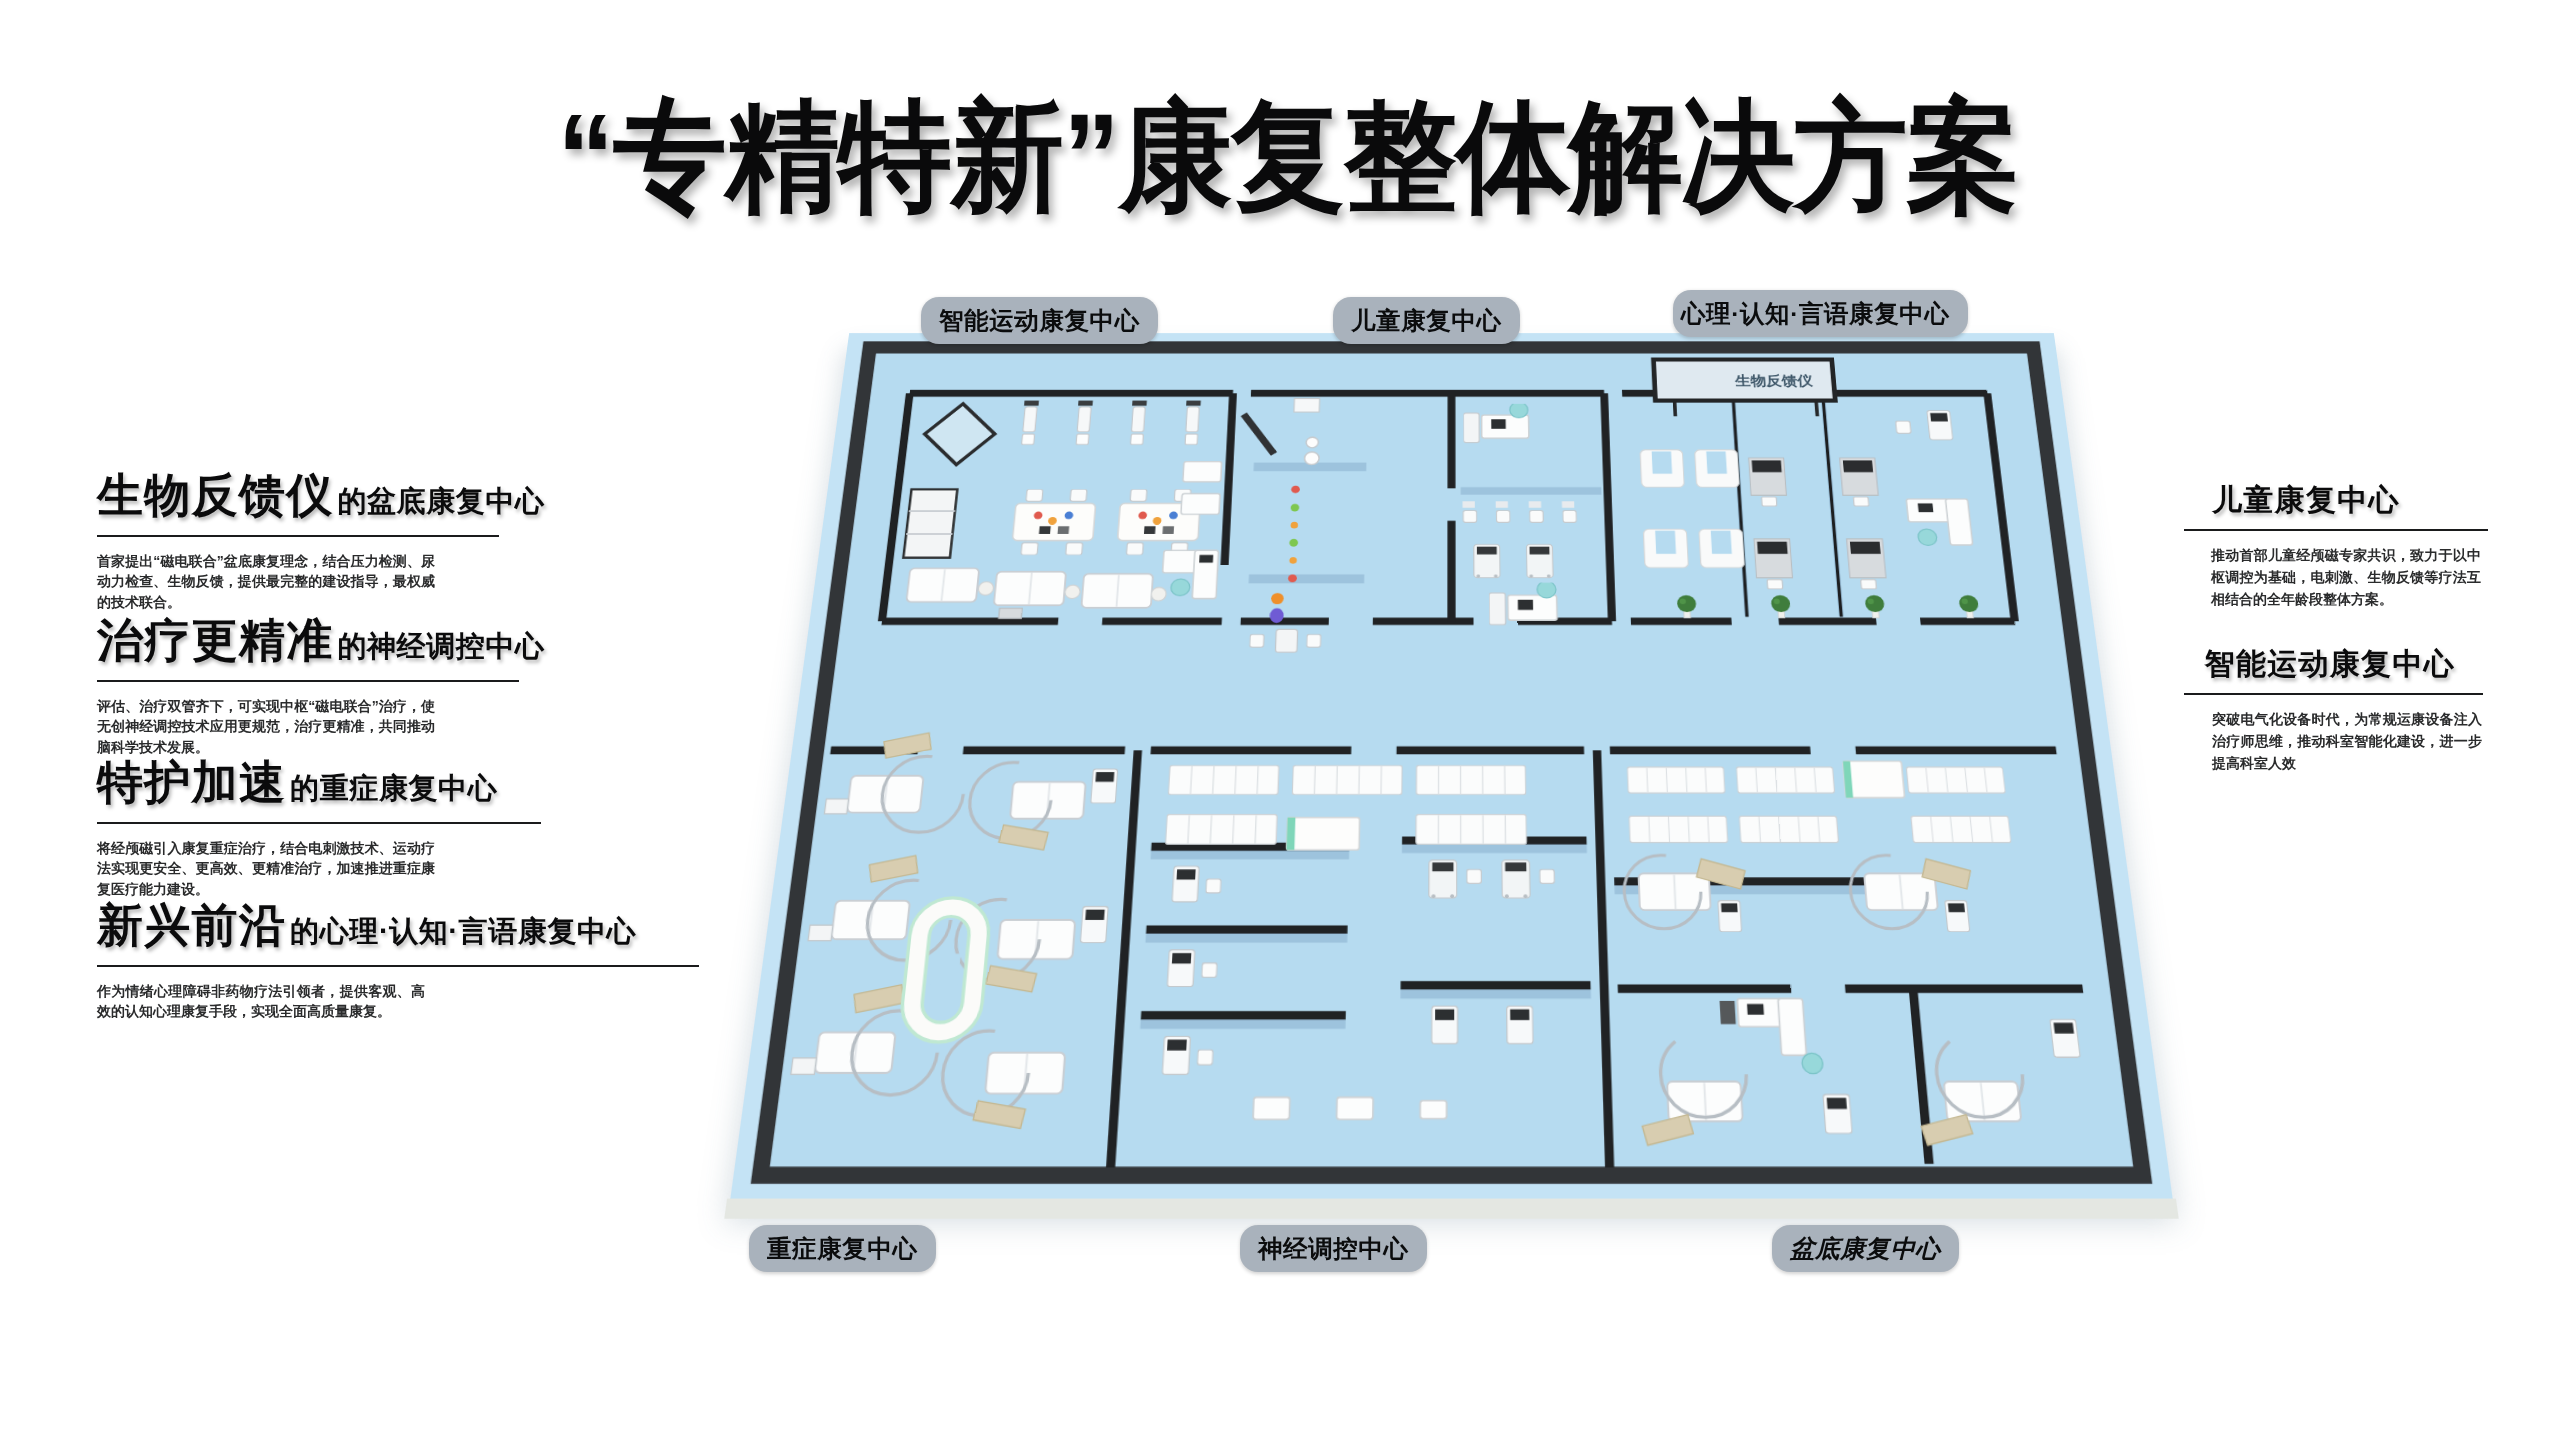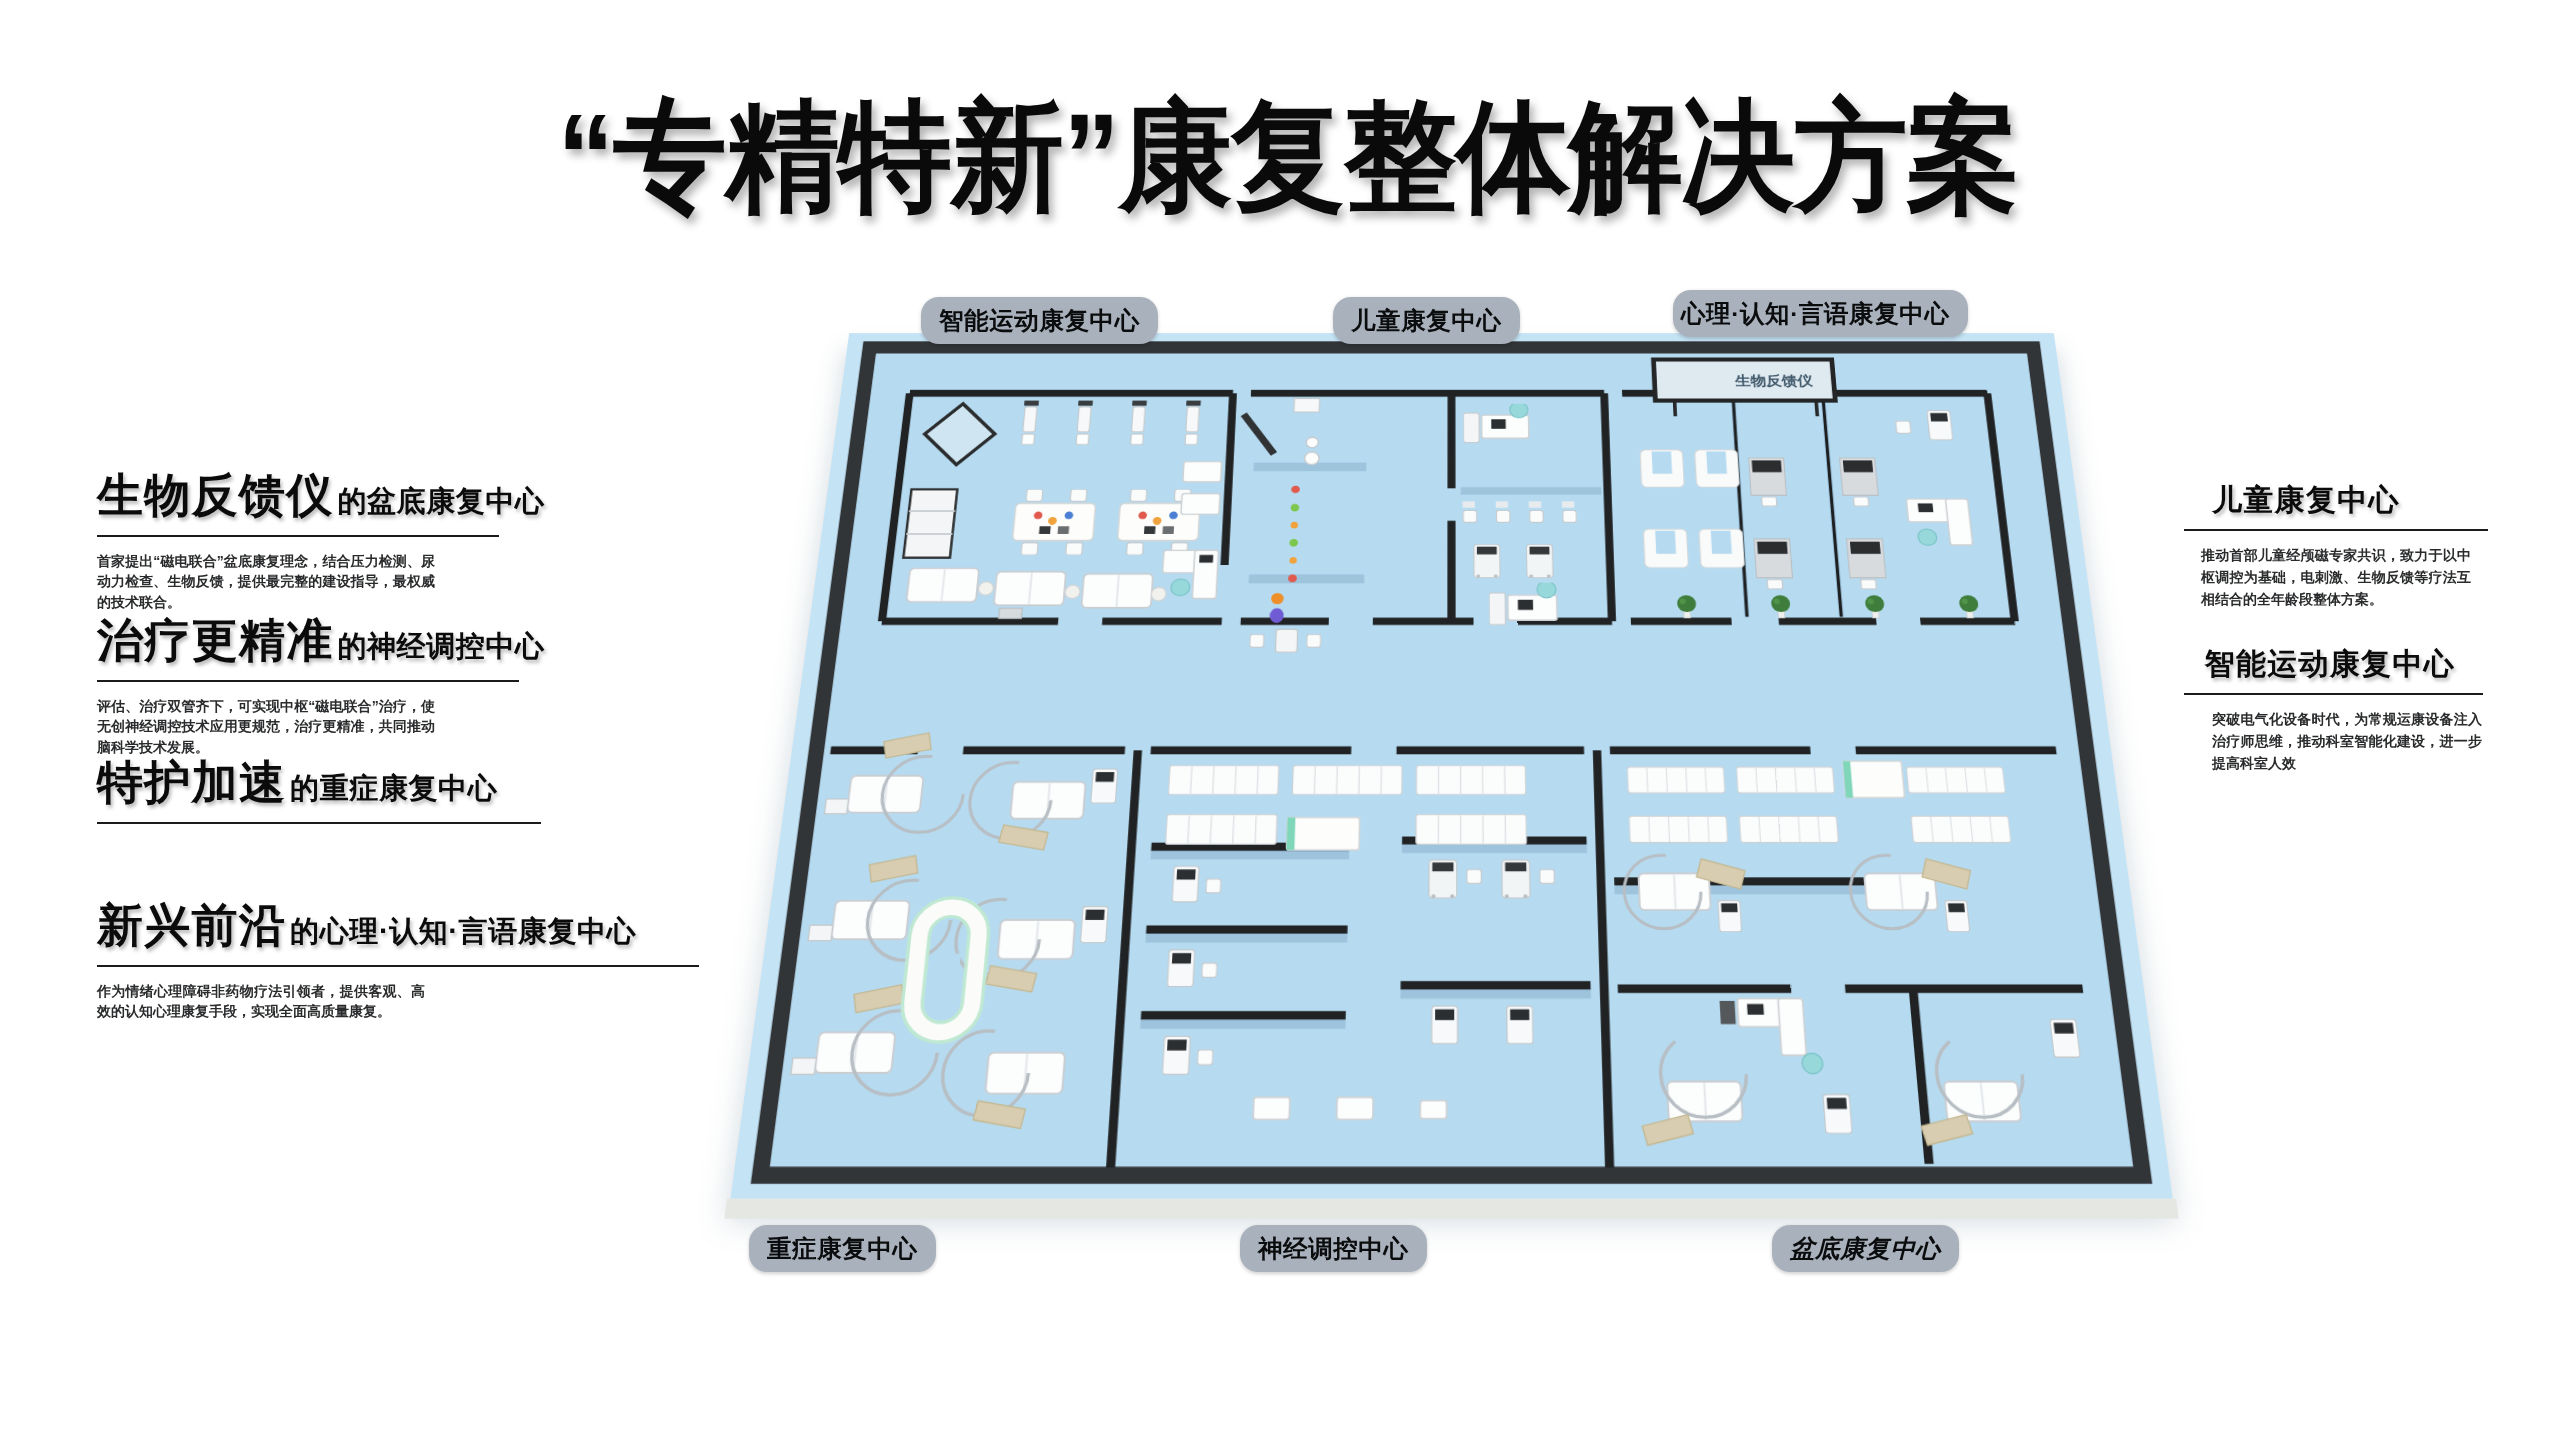--- a/index.html
+++ b/index.html
@@ -66,35 +66,36 @@
   <div class="blk-rule" style="width:422px;"></div>
   <div class="blk-body" style="width:338px;">评估、治疗双管齐下，可实现中枢“磁电联合”治疗，使无创神经调控技术应用更规范，治疗更精准，共同推动脑科学技术发展。</div>
 </div>
 
 <div class="txt-block" style="left:97px;top:752px;width:451px;">
   <div class="blk-head">
     <span class="big">特护加速</span>
     <span class="suffix">的重症康复中心</span>
   </div>
   <div class="blk-rule" style="width:444px;"></div>
+  <div class="blk-body" style="width:338px;">将经颅磁引入康复重症治疗，结合电刺激技术、运动疗法实现更安全、更高效、更精准治疗，加速推进重症康复医疗能力建设。</div>
 </div>
 
 <div class="txt-block" style="left:97px;top:895px;width:618px;">
   <div class="blk-head">
     <span class="big">新兴前沿</span>
     <span class="suffix">的心理·认知·言语康复中心</span>
   </div>
   <div class="blk-rule" style="width:602px;"></div>
   <div class="blk-body" style="width:328px;">作为情绪心理障碍非药物疗法引领者，提供客观、高效的认知心理康复手段，实现全面高质量康复。</div>
 </div>
 
 <div class="txt-block" style="left:2184px;top:480px;width:322px;">
   <div class="r-head" style="margin-left:28px;">儿童康复中心</div>
   <div class="blk-rule" style="width:304px;"></div>
-  <div class="r-body" style="margin-left:17px;width:270px;">推动首部儿童经颅磁专家共识，致力于以中枢调控为基础，电刺激、生物反馈等疗法互相结合的全年龄段整体方案。</div>
+  <div class="r-body" style="margin-left:27px;width:270px;">推动首部儿童经颅磁专家共识，致力于以中枢调控为基础，电刺激、生物反馈等疗法互相结合的全年龄段整体方案。</div>
 </div>
 
 <div class="txt-block" style="left:2184px;top:644px;width:322px;">
   <div class="r-head" style="margin-left:20.6px;">智能运动康复中心</div>
   <div class="blk-rule" style="width:299px;"></div>
   <div class="r-body" style="margin-left:28px;width:270px;">突破电气化设备时代，为常规运康设备注入治疗师思维，推动科室智能化建设，进一步提高科室人效</div>
 </div>
 
 <div class="plan-wrap">
   <div class="plan-slab"></div>

